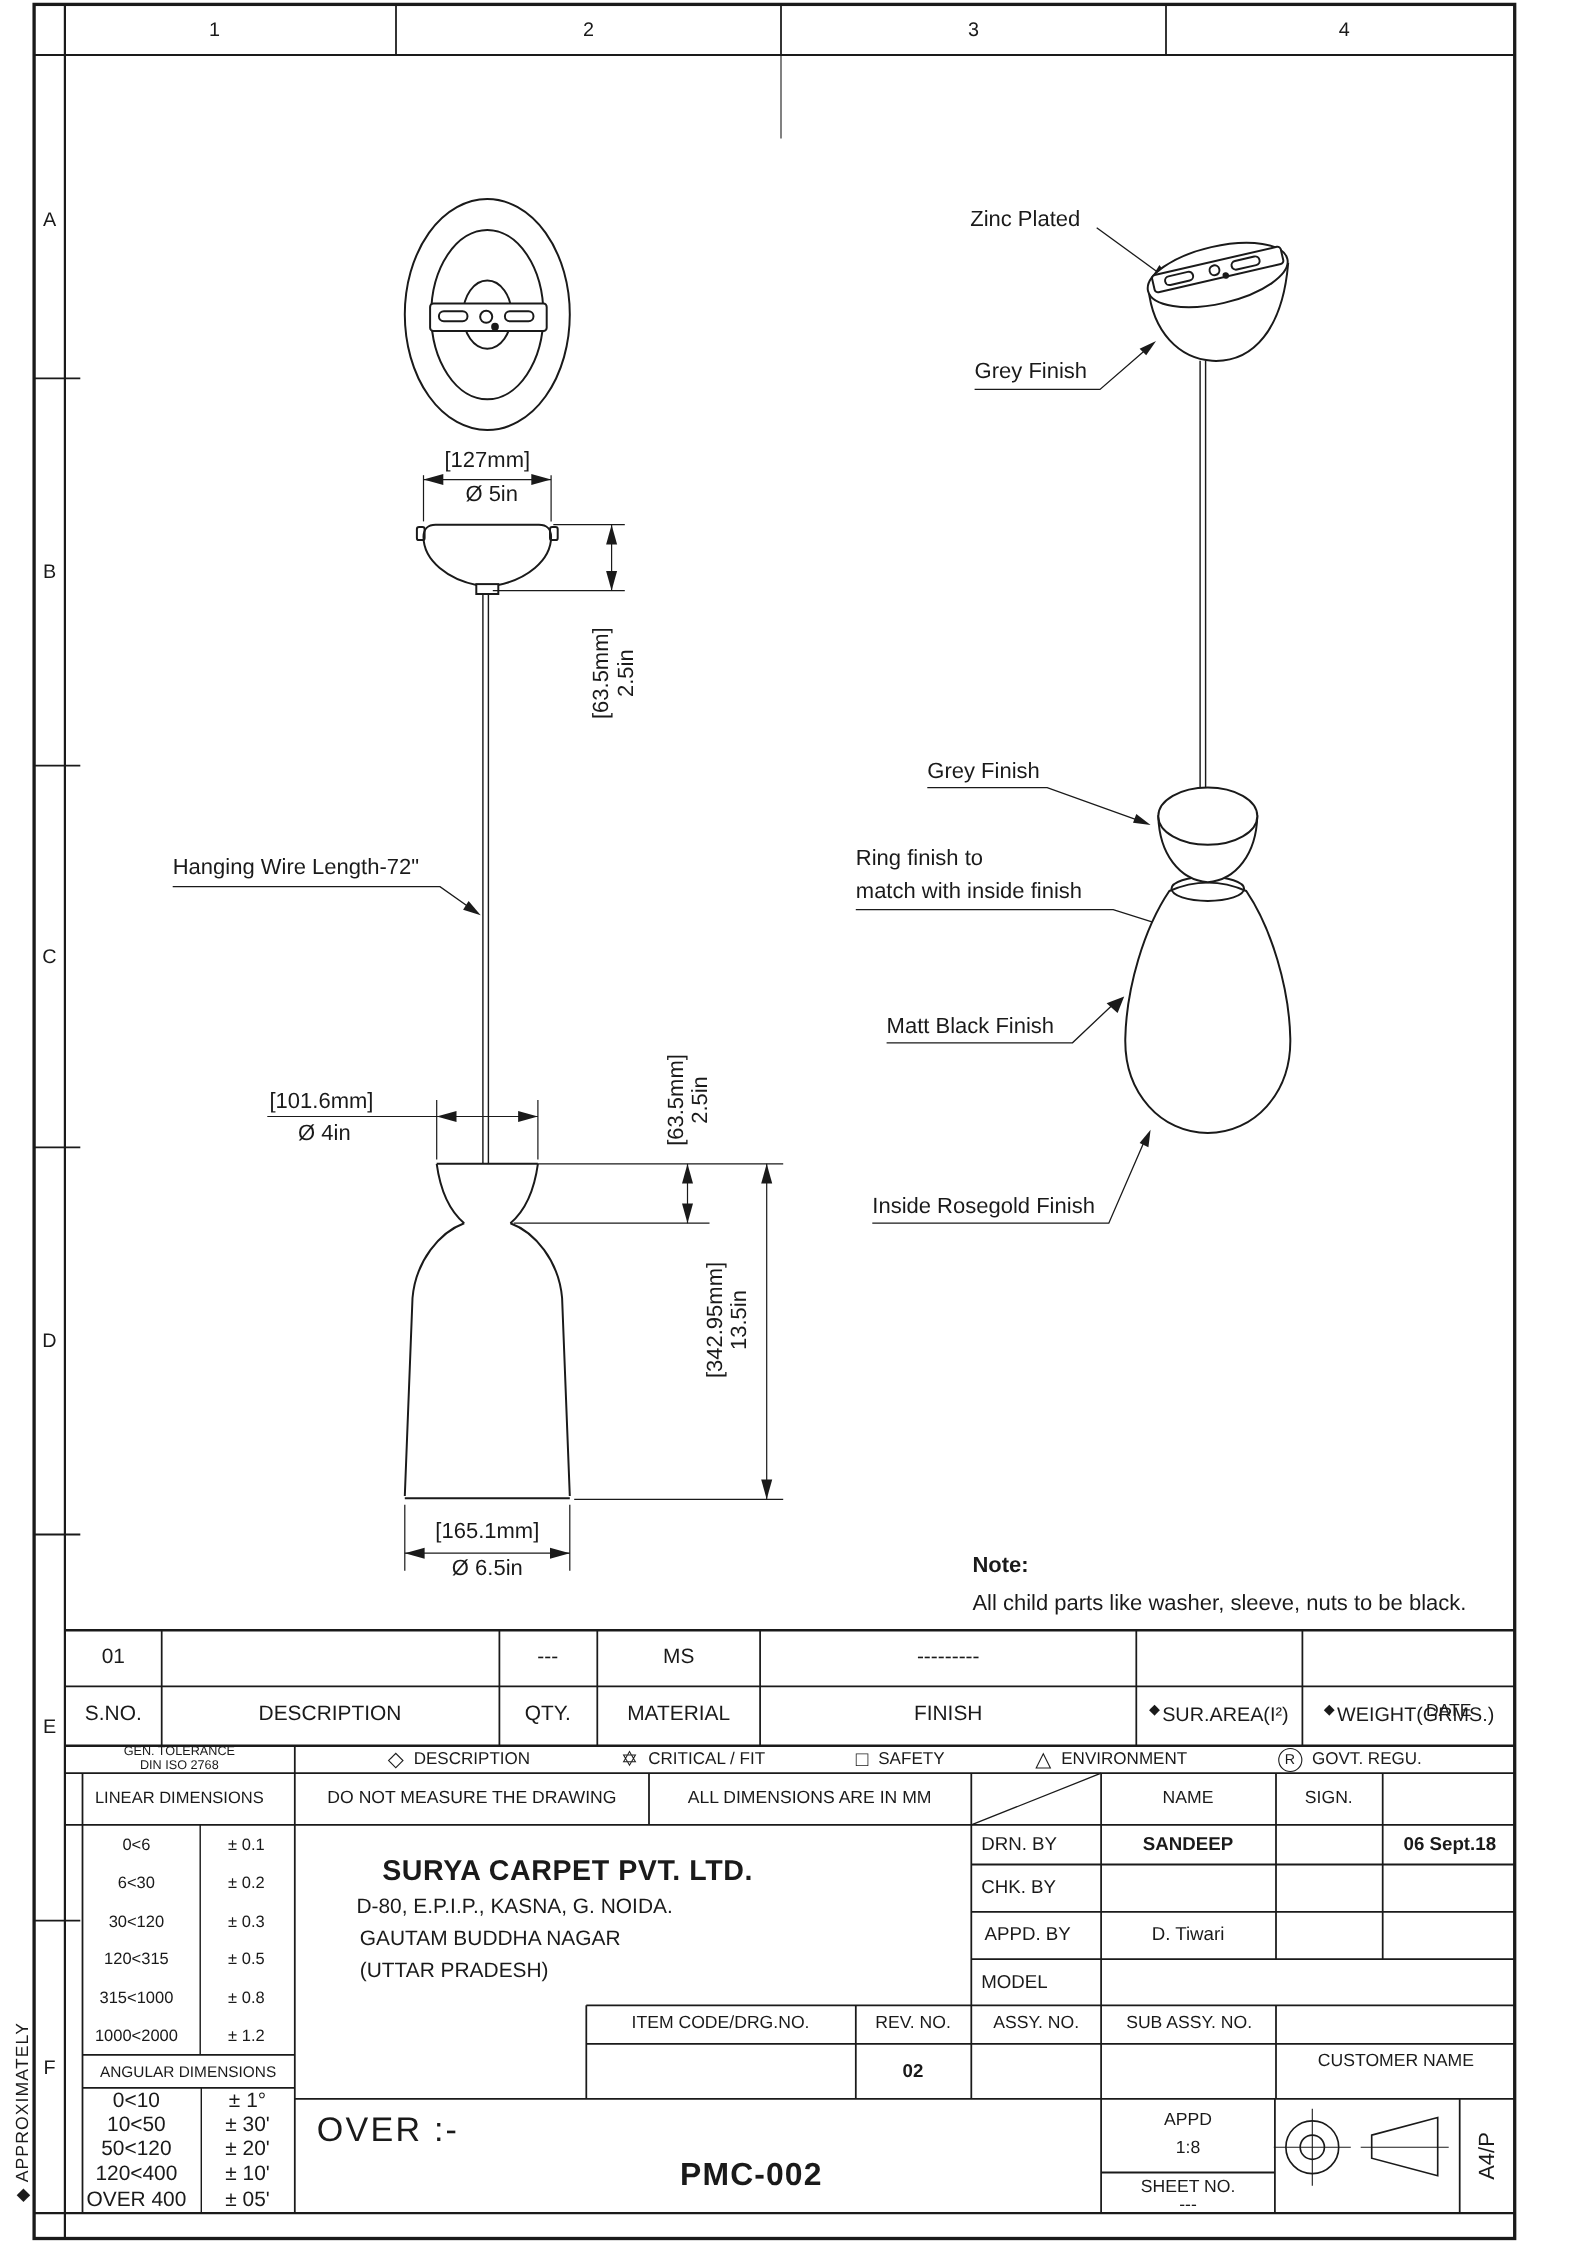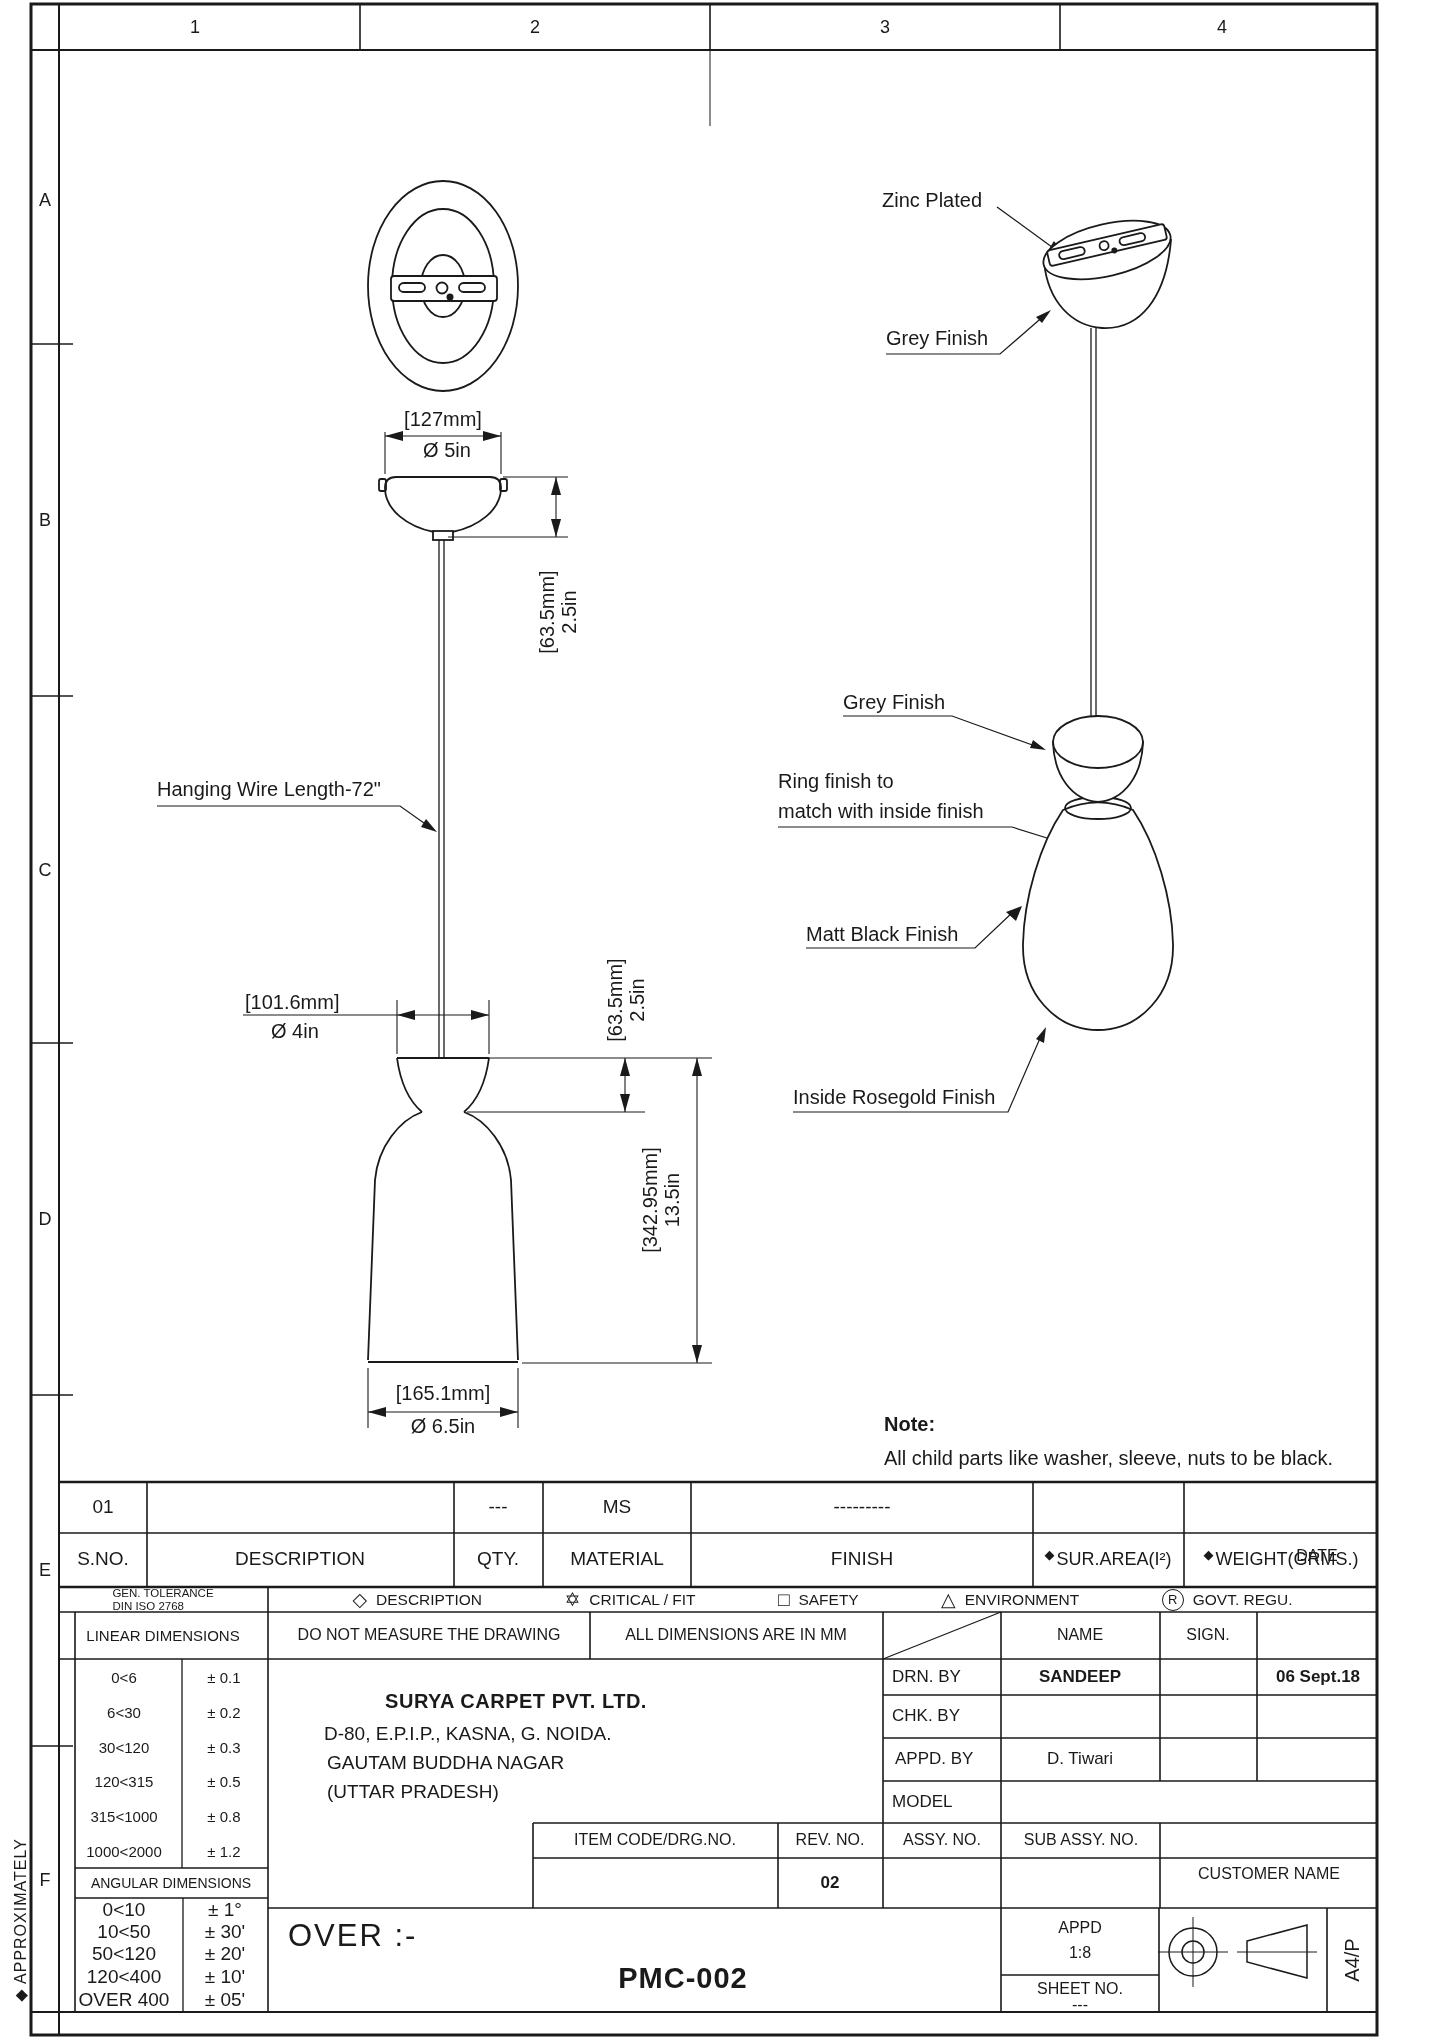--- a/index.html
+++ b/index.html
@@ -21,24 +21,24 @@
   .vdim{position:absolute;display:flex;flex-direction:column;align-items:center;justify-content:center;
         transform:rotate(-90deg);font-size:20px;line-height:22px;}
   .symrow{position:absolute;left:270px;top:1588px;width:1105px;height:23px;display:flex;
           align-items:center;justify-content:space-evenly;}
   .symitem{display:flex;align-items:center;gap:9px;}
   .glyph{font-size:19px;line-height:19px;}
   .symlabel{font-size:15.5px;}
   .rcirc{border:1.6px solid #1a1a1a;border-radius:50%;width:20px;height:20px;display:flex;
          align-items:center;justify-content:center;font-size:13px;line-height:13px;}
   .gentol{position:absolute;left:163px;top:1599px;transform:translate(-50%,-50%);
-          text-align:left;font-size:11.5px;line-height:12.5px;}
+          text-align:center;font-size:11.5px;line-height:12.5px;}
   .sup{font-size:13px;position:relative;top:-6px;margin-right:2px;}
   .titlelabel{font-size:31px;letter-spacing:2px;}
-  .company{font-size:20px;font-weight:bold;letter-spacing:0.5px;}
+  .company{font-size:26px;font-weight:bold;letter-spacing:0.5px;}
 </style>
 </head>
 <body>
 
 <div id="sheet">
 
   <svg width="1445" height="2040" viewBox="0 0 1445 2040">
     <g stroke="#1a1a1a" fill="none" stroke-width="1.6">
 
       <g>

